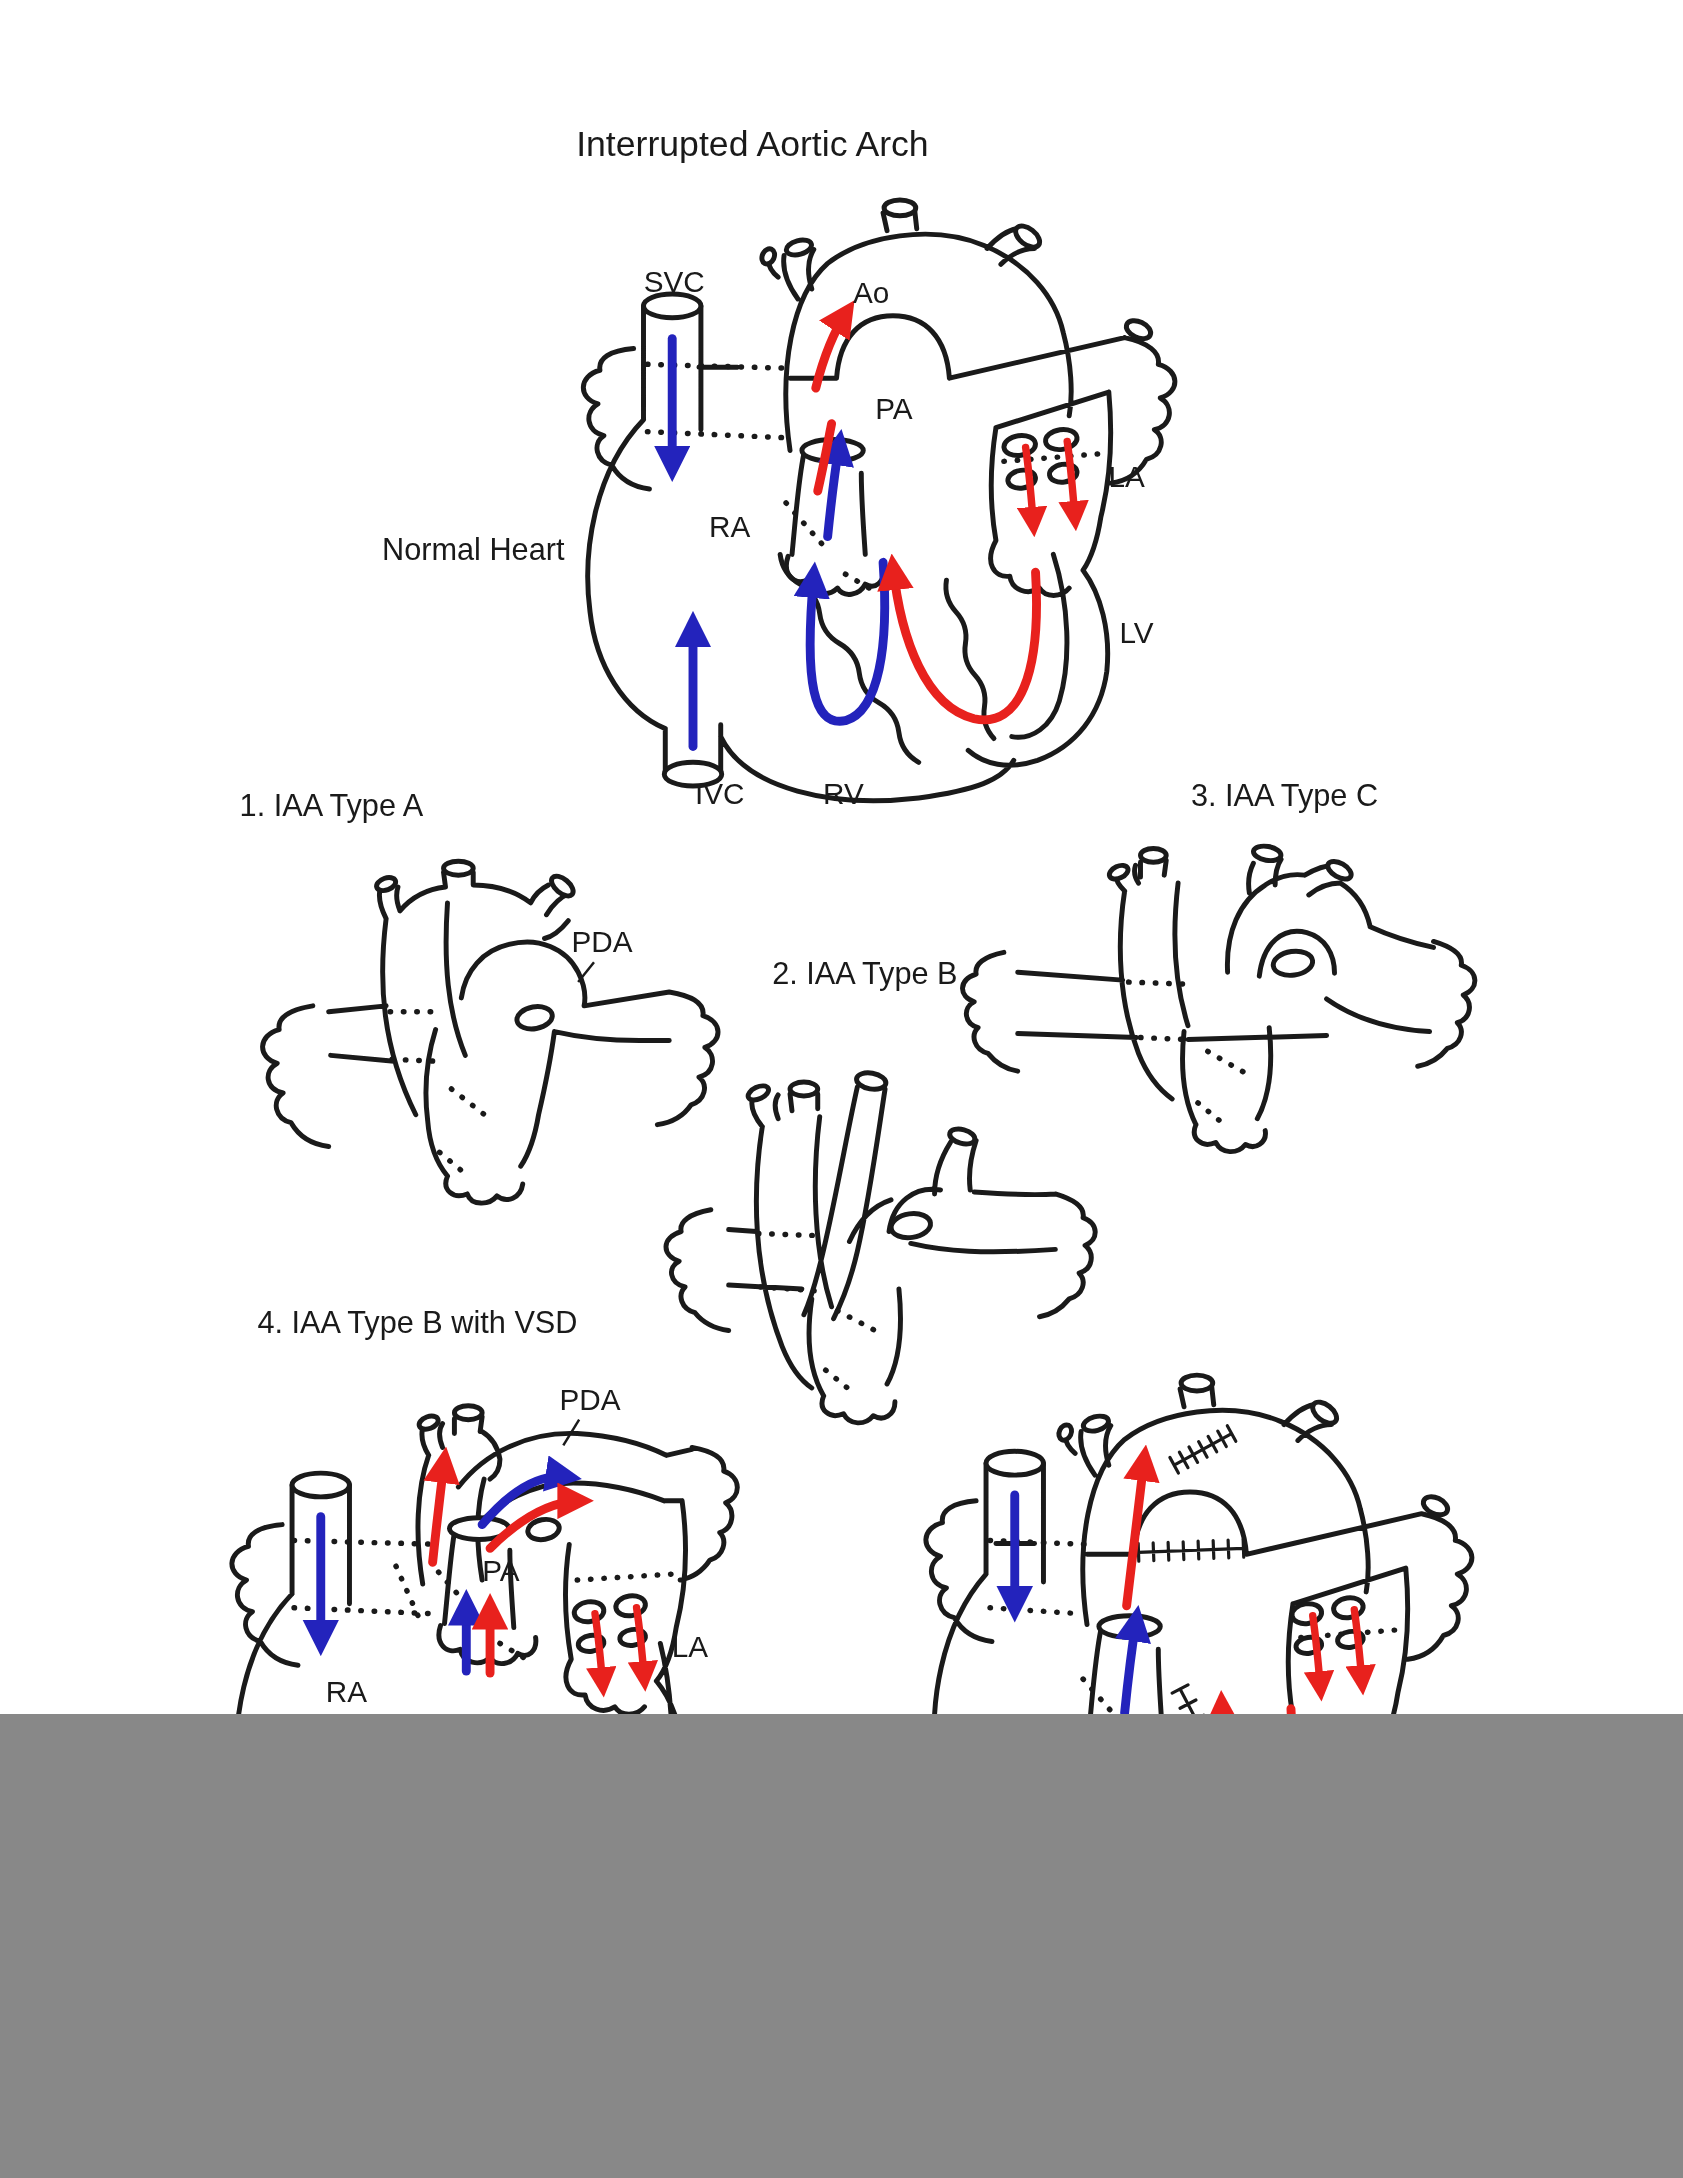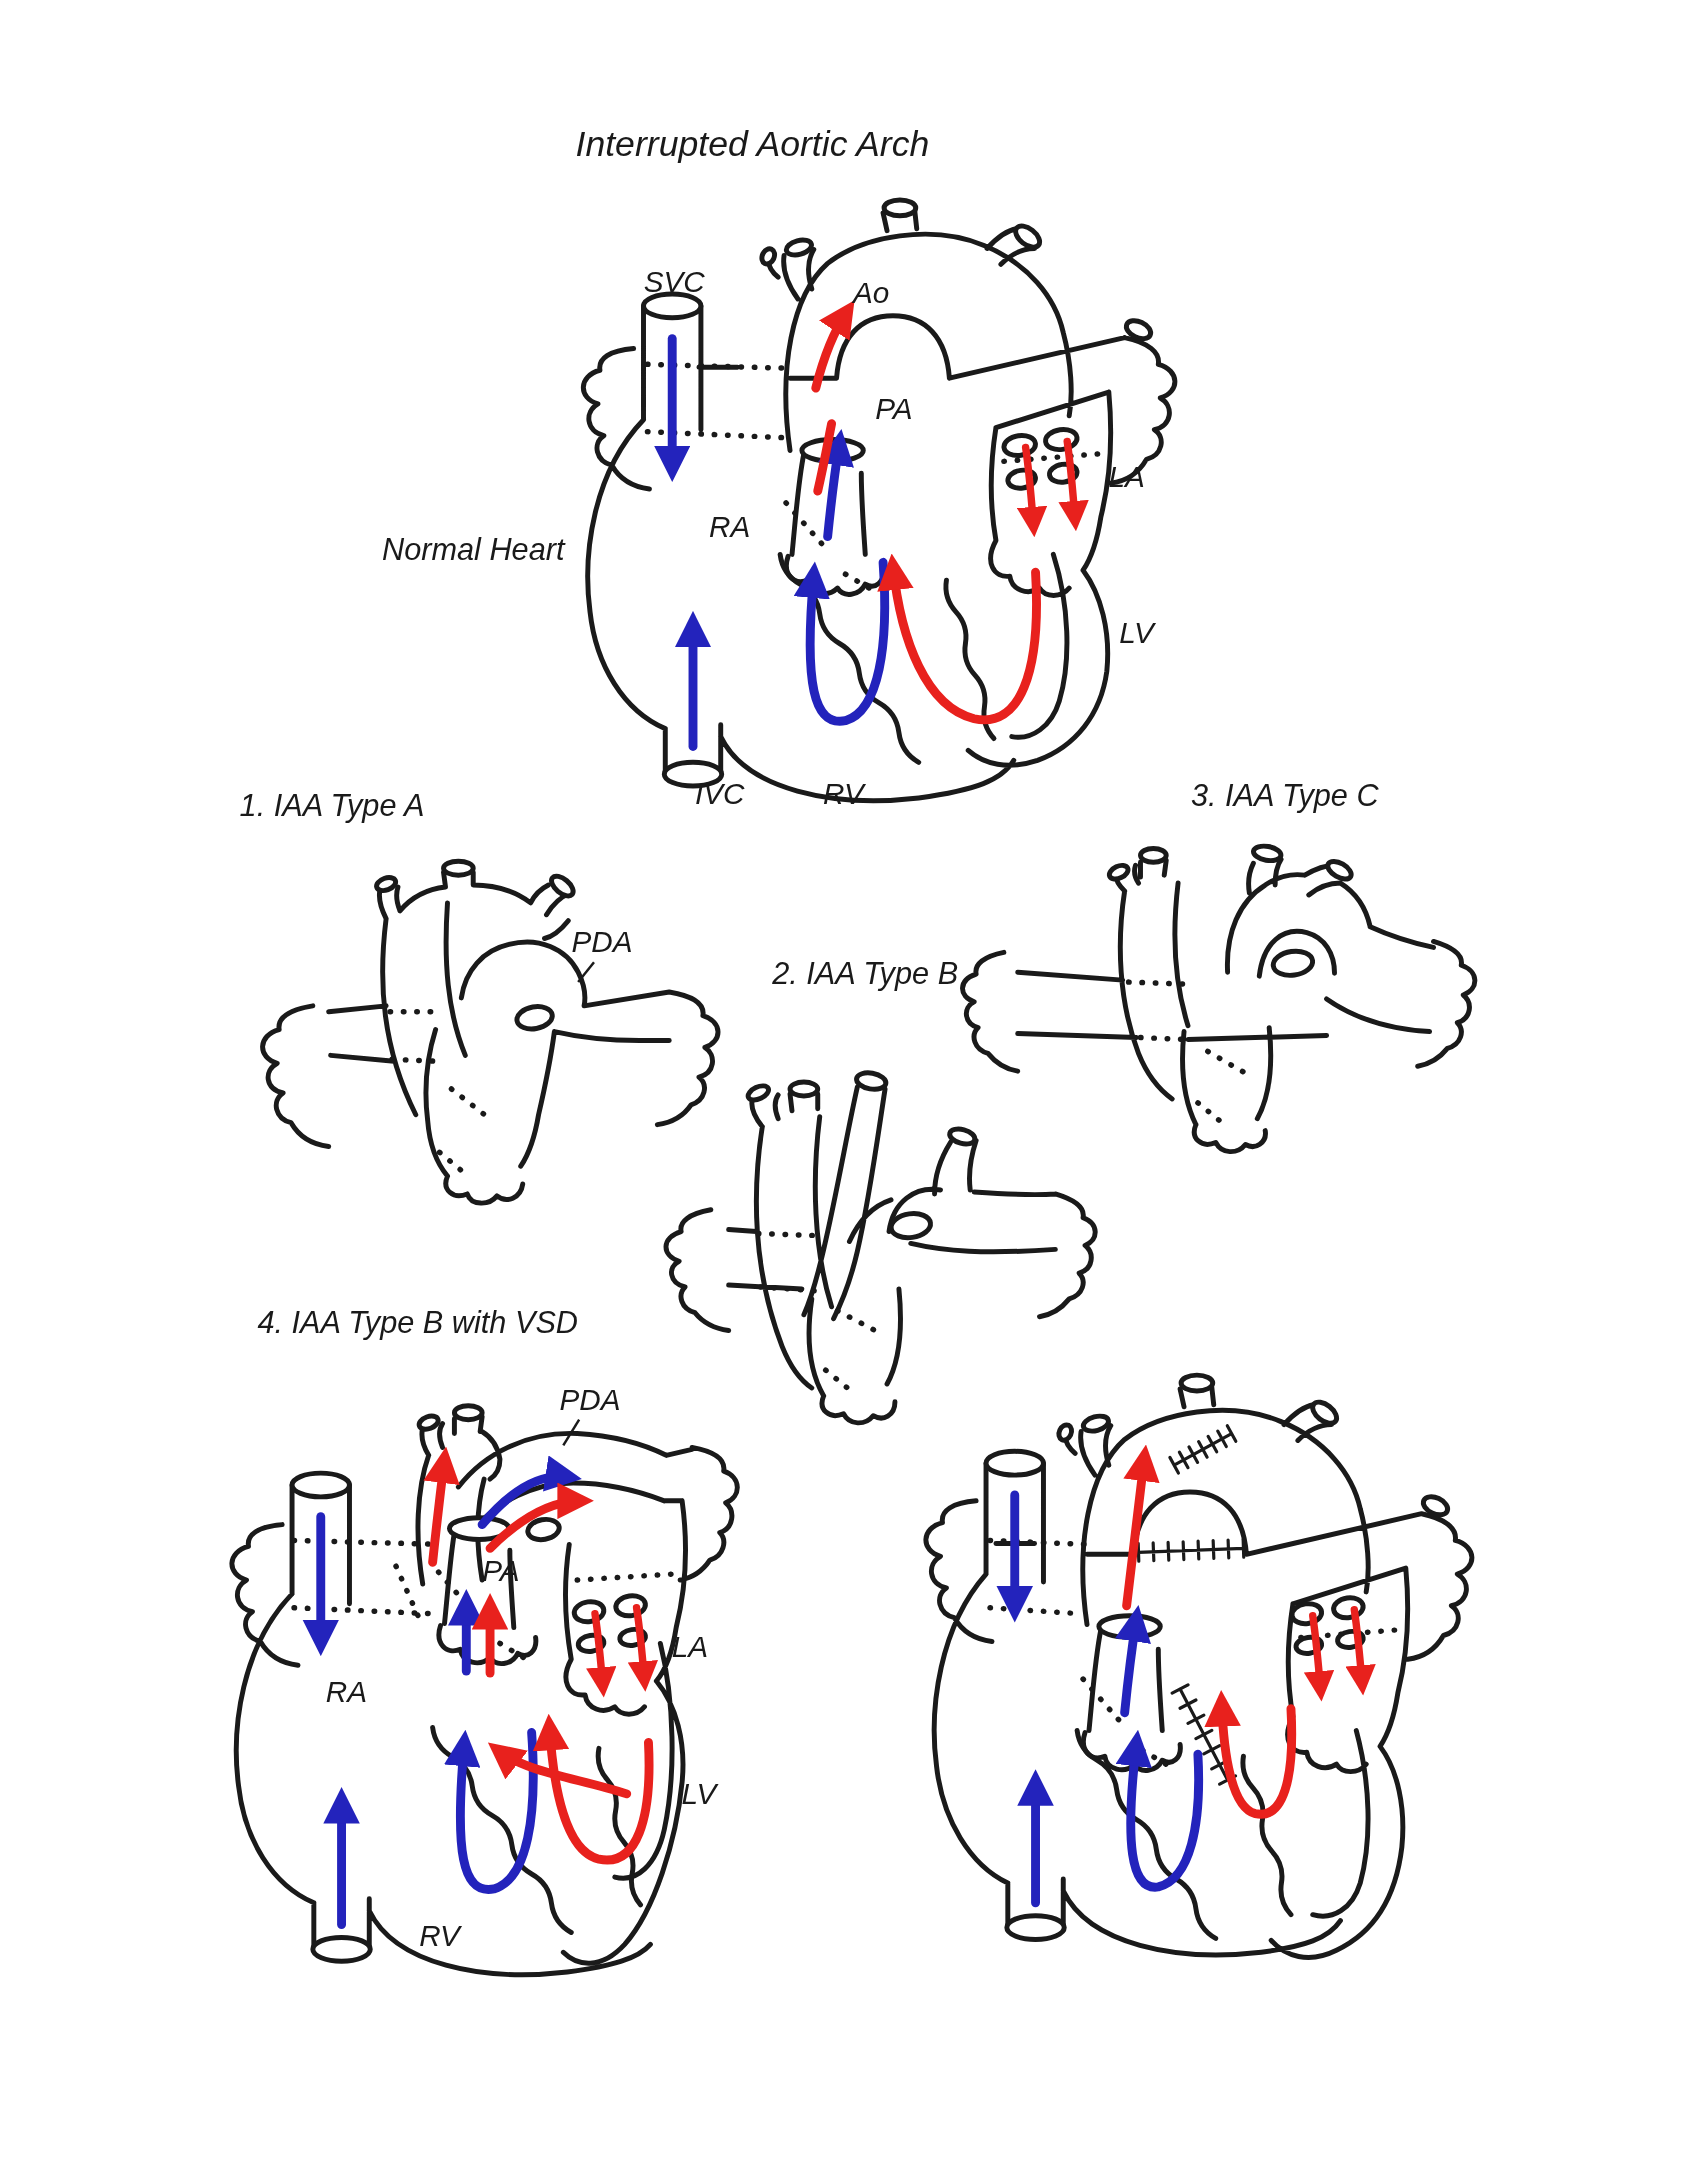--- a/index.html
+++ b/index.html
@@ -1,17 +1,17 @@
 <!DOCTYPE html>
 <html><head>
 <meta charset="utf-8">
 <style>
   :root{ --line:#1a1a1a; --red:#e8211d; --blue:#2323bc; --paper:#ffffff; }
   html,body{margin:0;padding:0;background:#888;}
-  #page{width:1683px;height:2178px;background:var(--paper);position:relative;margin:0 auto;font-style:italic;}
+  #page{width:1683px;height:1714px;background:var(--paper);position:relative;margin:0 auto;}
   svg{display:block}
   .ln{fill:none;stroke:var(--line);stroke-width:5;stroke-linecap:round;stroke-linejoin:round}
   .dot{fill:none;stroke:var(--line);stroke-width:5.5;stroke-linecap:round;stroke-dasharray:.5 13}
   .tip{fill:var(--paper);stroke:var(--line);stroke-width:5}
   .oval{fill:var(--paper);stroke:var(--line);stroke-width:5}
   .ar{fill:none;stroke:var(--red);stroke-width:9;stroke-linecap:round}
   .arS{fill:none;stroke:var(--red);stroke-width:7.5;stroke-linecap:round}
   .ab{fill:none;stroke:var(--blue);stroke-width:9;stroke-linecap:round}
   .hatch{fill:none;stroke:var(--line);stroke-width:3.2;stroke-linecap:round}
   .ptr{fill:none;stroke:var(--line);stroke-width:2.5}

